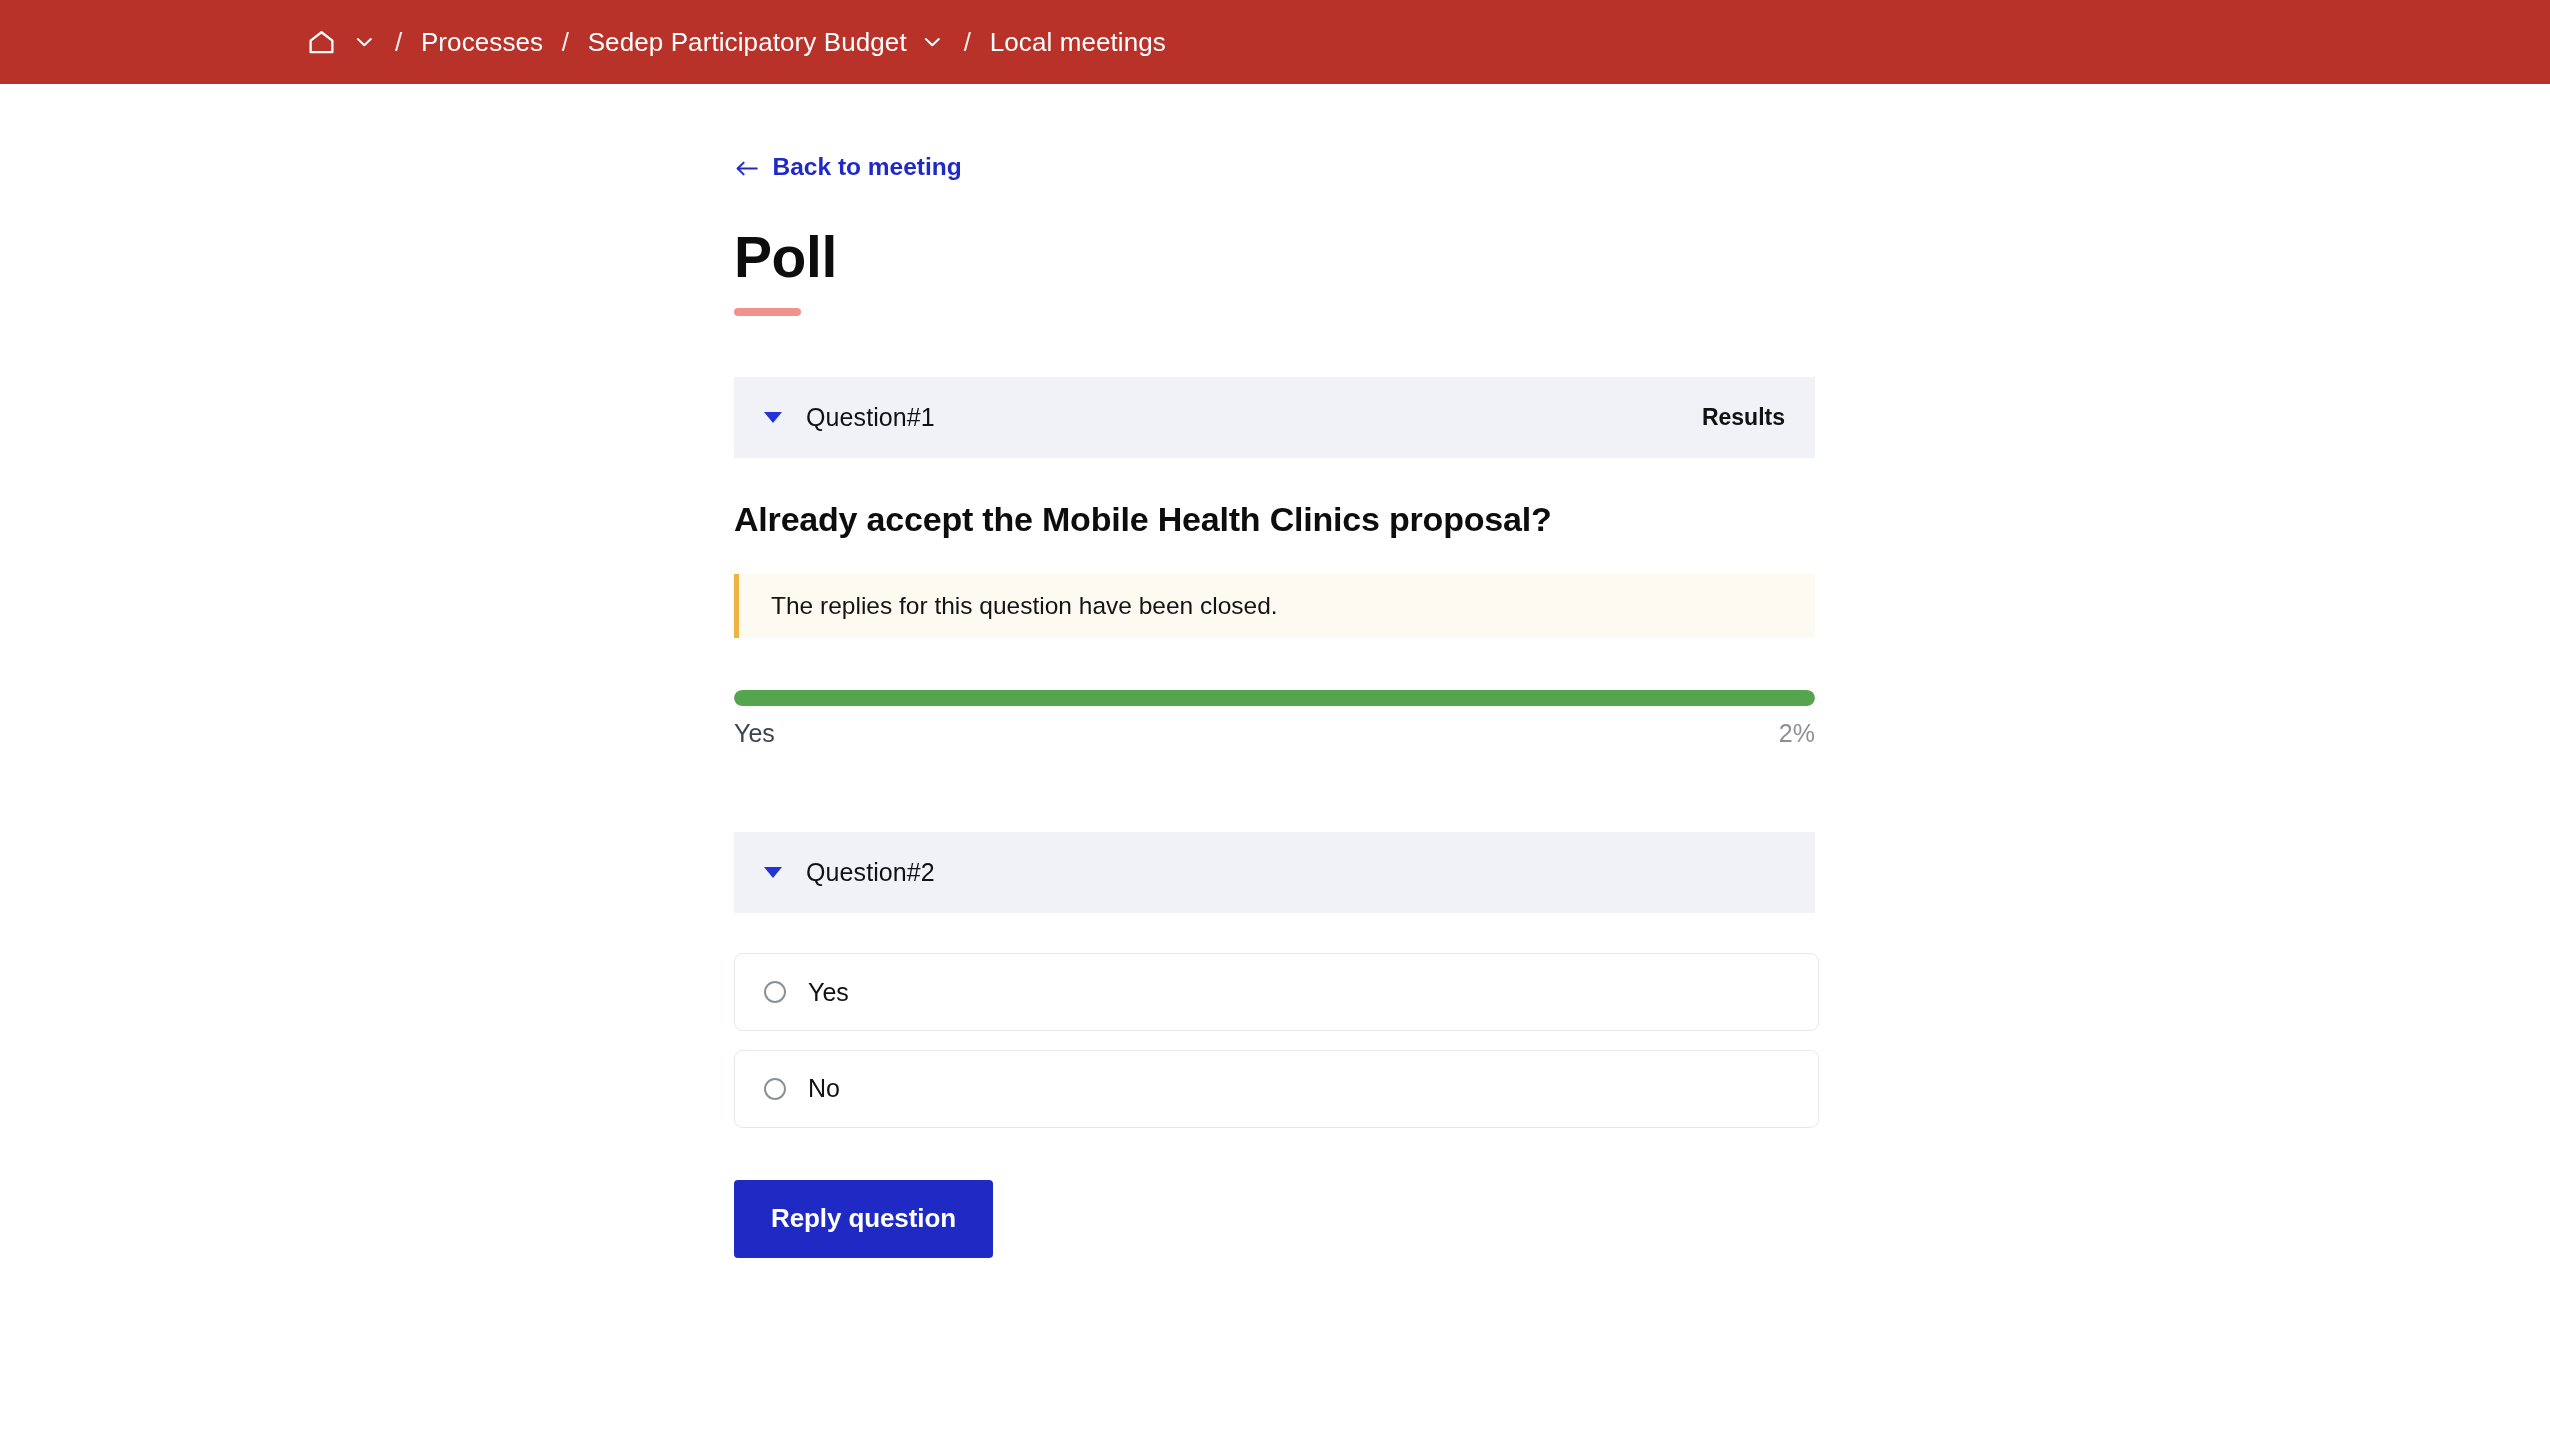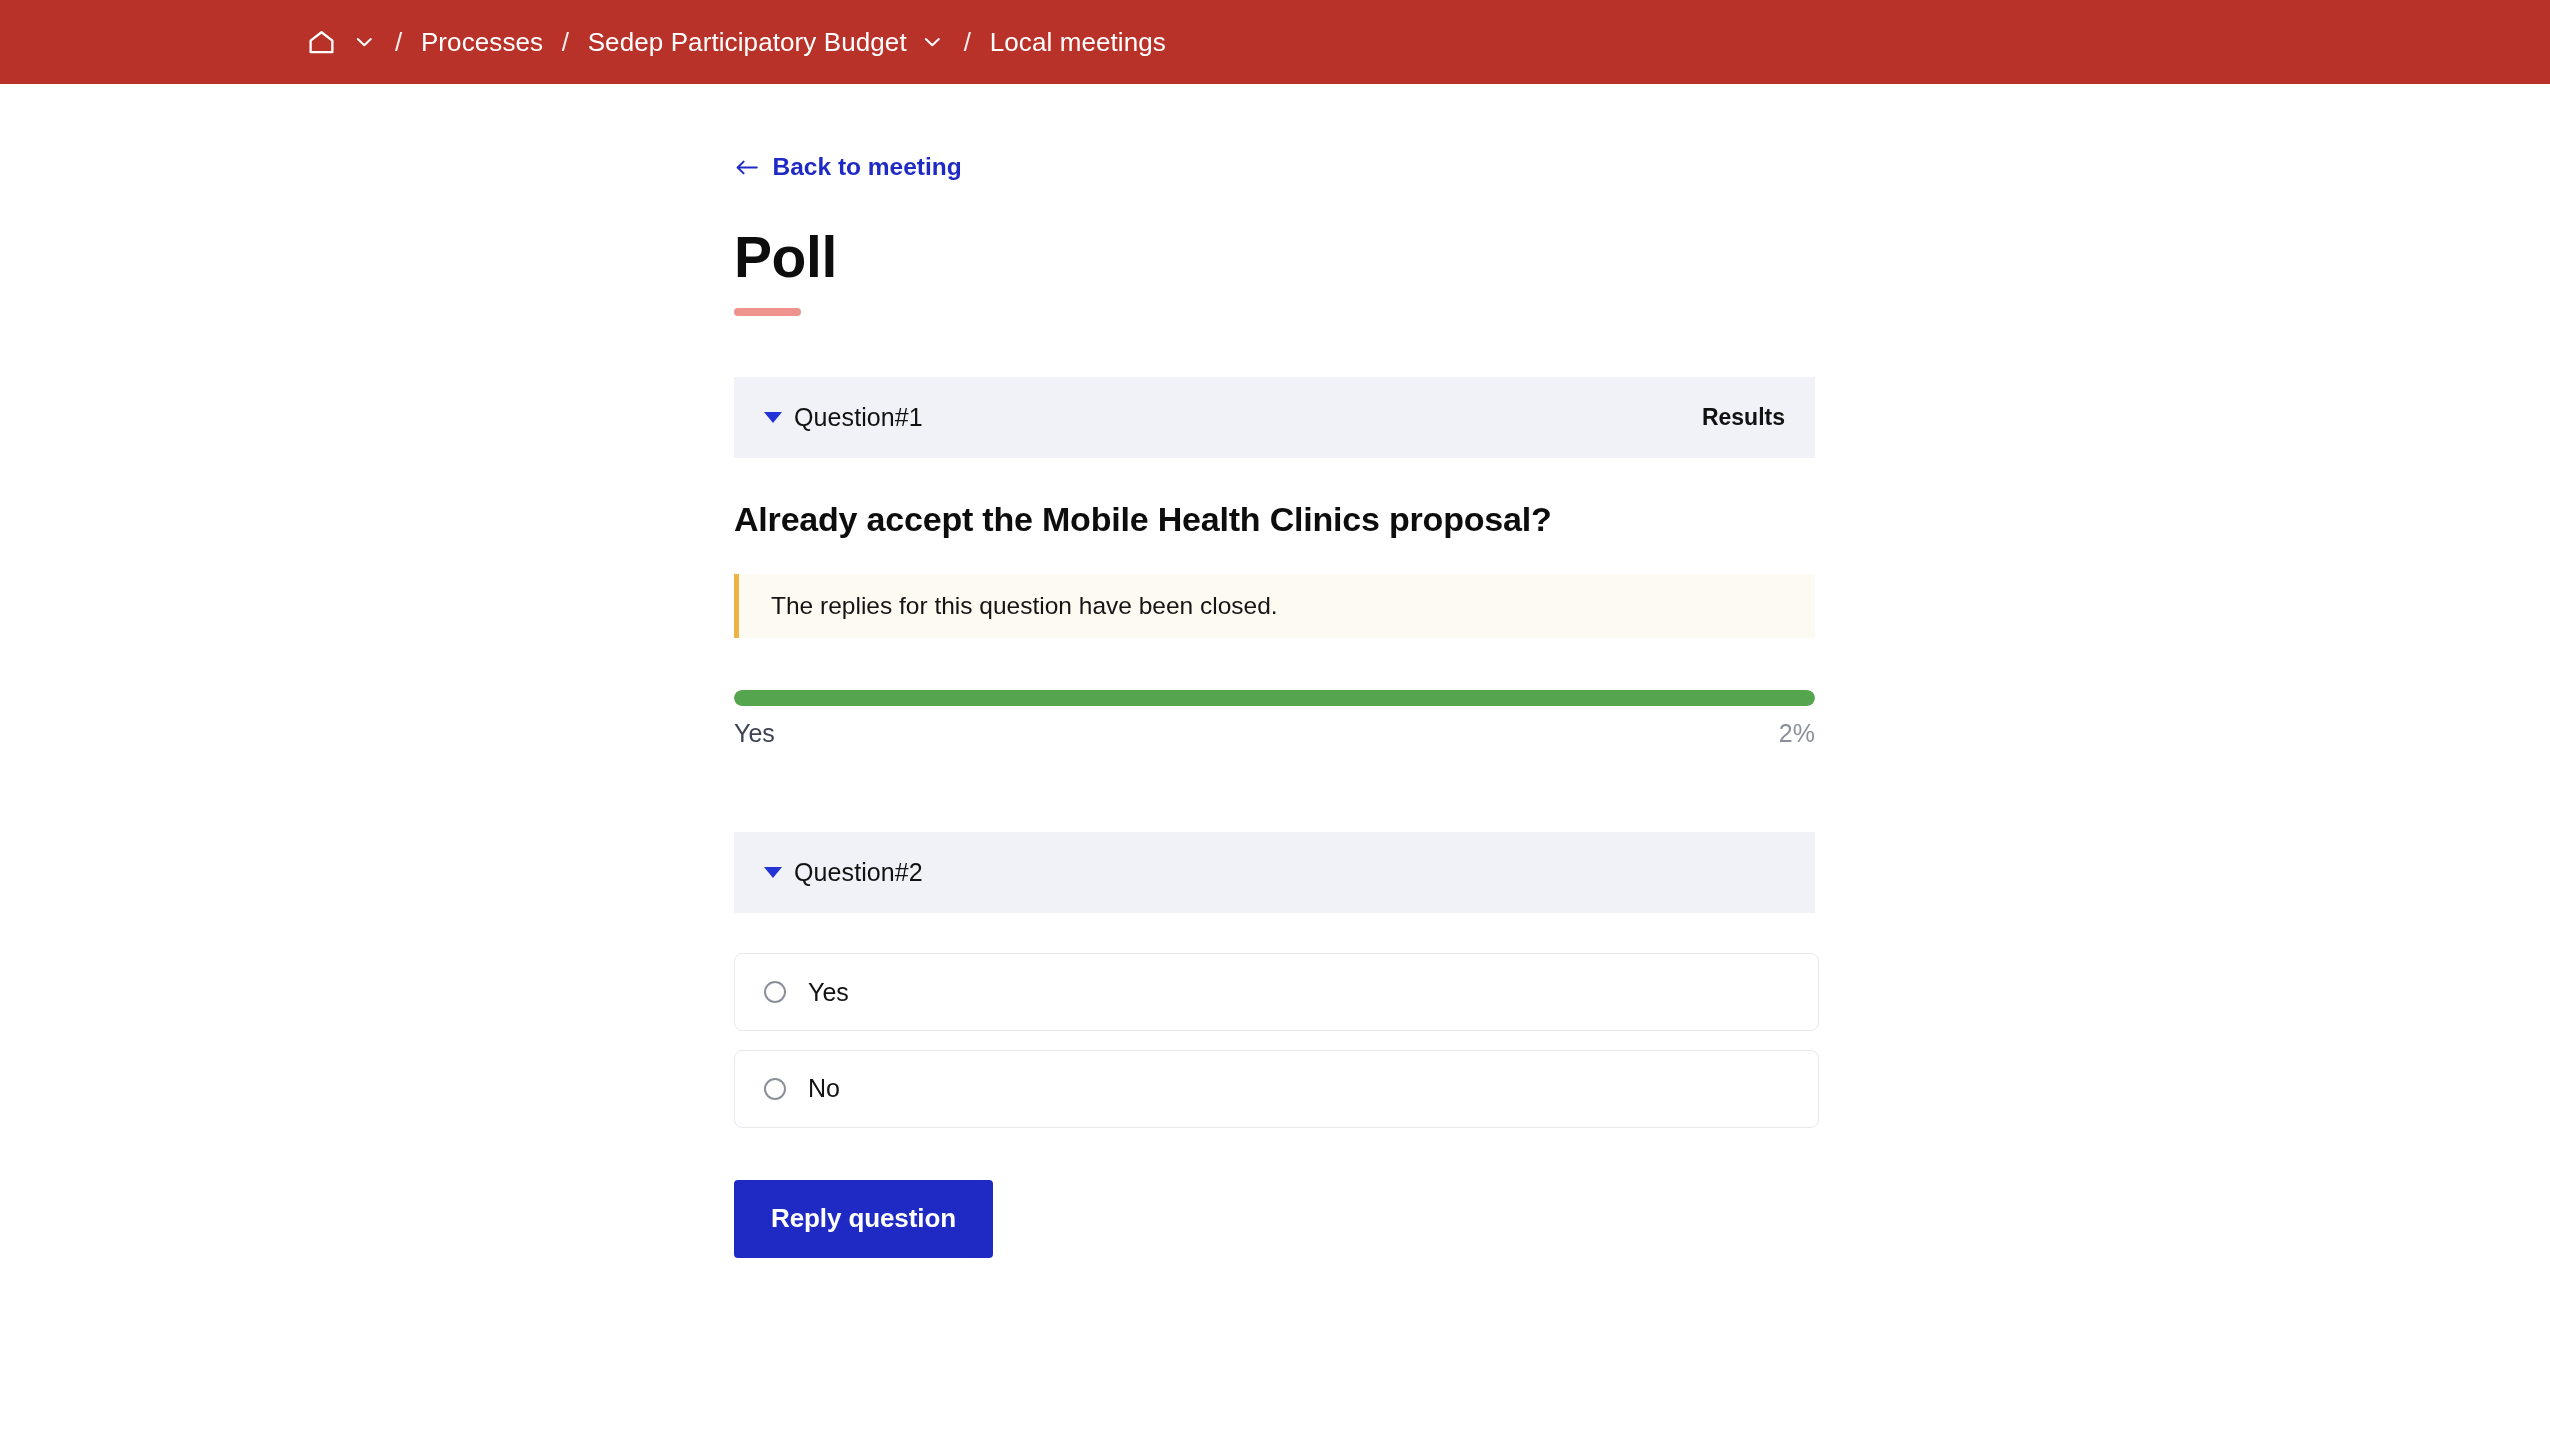--- a/index.html
+++ b/index.html
@@ -70,21 +70,21 @@
     width: 100%;
     padding-left: 734px;
   }
 
   .content {
     width: 1081px;
   }
 
   .back-link {
     display: inline-flex;
-    align-items: center;
+    align-items: flex-end;
     gap: 13.5px;
     margin-top: 69px;
     color: #1f2ac5;
     font-size: 24.5px;
     font-weight: bold;
     text-decoration: none;
     cursor: pointer;
   }
 
   .back-arrow {
@@ -122,21 +122,21 @@
     background: #f1f2f7;
     display: flex;
     align-items: center;
     justify-content: space-between;
     padding: 0 30px 0 30px;
   }
 
   .q-header-left {
     display: flex;
     align-items: center;
-    gap: 12px;
+    gap: 24px;
     cursor: pointer;
   }
 
   .tri {
     width: 0;
     height: 0;
     border-left: 9.3px solid transparent;
     border-right: 9.3px solid transparent;
     border-top: 11.8px solid #2433d6;
   }

